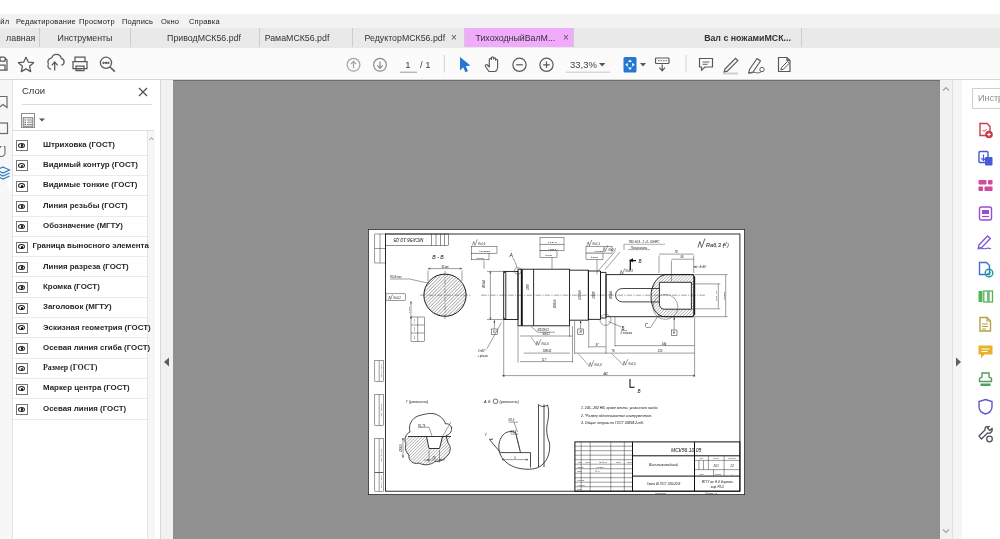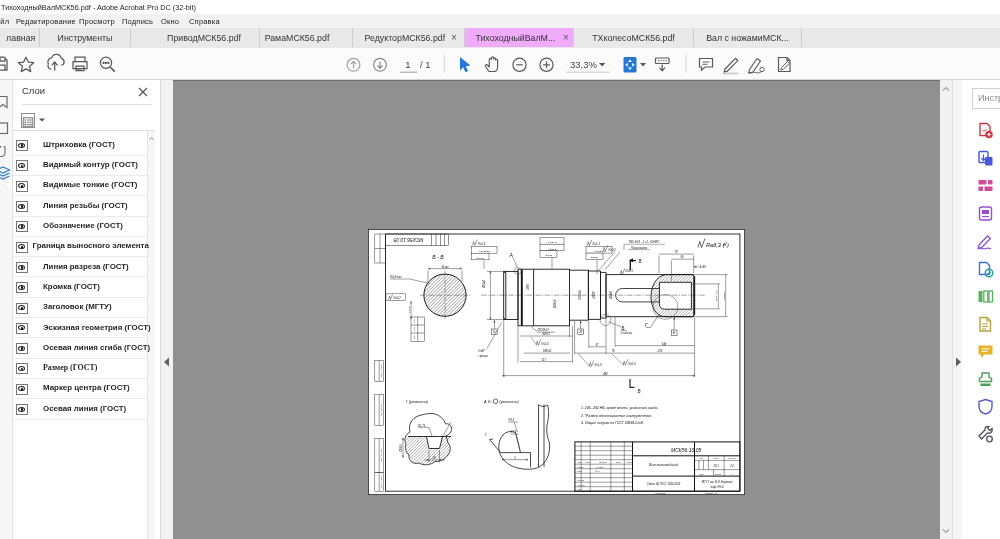--- a/index.html
+++ b/index.html
@@ -31,42 +31,38 @@
 .eye{position:absolute;left:3.5px;width:10px;height:9px;border:1px solid #777;background:#fff;}
 .eyedot{position:absolute;left:1px;top:1.6px;width:7px;height:5px;border-radius:50%;border:1px solid #222;box-sizing:border-box;background:#fff;}.eyedot:after{content:"";position:absolute;left:1.6px;top:0.5px;width:2.9px;height:2.9px;border-radius:50%;background:#111;}
 .rsep{position:absolute;left:0;width:134px;height:1px;background:#ebebeb;}
 #lscroll{position:absolute;left:134.5px;top:51px;width:6.5px;height:408.5px;background:#f6f6f6;border-left:1px solid #e4e4e4;}
 
 #searchbox{position:absolute;left:10px;top:8px;width:33px;height:19px;border:1px solid #cfcfcf;background:#fff;font-size:9px;color:#8a8a8a;}
 .ricon{position:absolute;left:15px;width:17px;height:17px;}
 </style></head>
 <body>
 <div id="root">
-  <div id="titlebar" class="abs">
-      <span>ТихоходныйВалМСК56.pdf - Adobe Acrobat Pro DC (32-bit)</span>
-    </div>
   <div id="menubar" class="abs">
     <span class="mi" style="left:-10px">Файл</span>
     <span class="mi" style="left:16px">Редактирование</span>
     <span class="mi" style="left:79px">Просмотр</span>
     <span class="mi" style="left:122px">Подпись</span>
     <span class="mi" style="left:161px">Окно</span>
     <span class="mi" style="left:189px">Справка</span>
   </div>
   <div id="tabbar" class="abs">
     <div class="tab" style="left:0;width:39px;">&nbsp;лавная</div>
     <div class="tab" style="left:40px;width:90px;">Инструменты</div>
     <div class="tab" style="left:149px;width:110px;">ПриводМСК56.pdf</div>
     <div class="tab" style="left:242px;width:110px;">РамаМСК56.pdf</div>
     <div class="tab" style="left:353px;width:111px;">РедукторМСК56.pdf&nbsp;&nbsp;&nbsp;</div>
     <div class="tabx" style="left:451px;">×</div>
     <div class="tab" style="left:465px;width:108px;background:#f0abfc;border-right:1px solid #cdcdcd;">ТихоходныйВалМ...&nbsp;&nbsp;&nbsp;</div>
     <div class="tabx" style="left:563px;">×</div>
-    <div class="tab" style="left:574px;width:119px;">ТХколесоМСК56.pdf</div>
-    <div class="tab" style="left:694px;width:107px;">Вал с ножамиМСК...</div>
+    <div class="tab" style="left:694px;width:107px;font-weight:bold;">Вал с ножамиМСК...</div>
   </div>
   <div id="toolbar" class="abs">
     <svg class="abs" style="left:0;top:0;" width="1000" height="31" viewBox="0 0 1000 31">
       <g stroke="#585858" stroke-width="1.25" fill="none">
 
         <path d="M-4 9 h8 l3 3 v10 h-11 z M0 9 v4 h5 v-4 M-2 17 h7 v5 h-7 z"></path>
 
         <path d="M26 9.2 L28.3 14.1 L33.6 14.7 L29.6 18.3 L30.7 23.6 L26 20.9 L21.3 23.6 L22.4 18.3 L18.4 14.7 L23.7 14.1 Z" stroke-linejoin="round"></path>
 
         <path d="M48.5 16.2 a4.1 4.1 0 0 1 3.2 -6.3 a5 5 0 0 1 9.6 0.4 a3.6 3.6 0 0 1 0.1 7 M48.5 16.2 a3.2 3.2 0 0 0 2.7 5" stroke-linejoin="round"></path>
@@ -214,21 +210,21 @@
             <span class="eye" style="top:0.4px">
               <span class="eyedot"></span>
             </span>
             <span style="position:absolute;left:30.5px;">Линия резьбы (ГОСТ)</span>
           </div>
         <div class="rsep" style="top:136px"></div>
         <div class="lrow" style="top:141.5px">
             <span class="eye" style="top:0.4px">
               <span class="eyedot"></span>
             </span>
-            <span style="position:absolute;left:30.5px;">Обозначение (ГОСТ)</span>
+            <span style="position:absolute;left:30.5px;">Обозначение (МГТУ)</span>
           </div>
         <div class="rsep" style="top:156.3px"></div>
         <div class="lrow" style="top:161.8px">
             <span class="eye" style="top:0.4px">
               <span class="eyedot"></span>
             </span>
             <span style="position:absolute;left:20px;">Граница выносного элемента</span>
           </div>
         <div class="rsep" style="top:176.6px"></div>
         <div class="lrow" style="top:182.1px">

